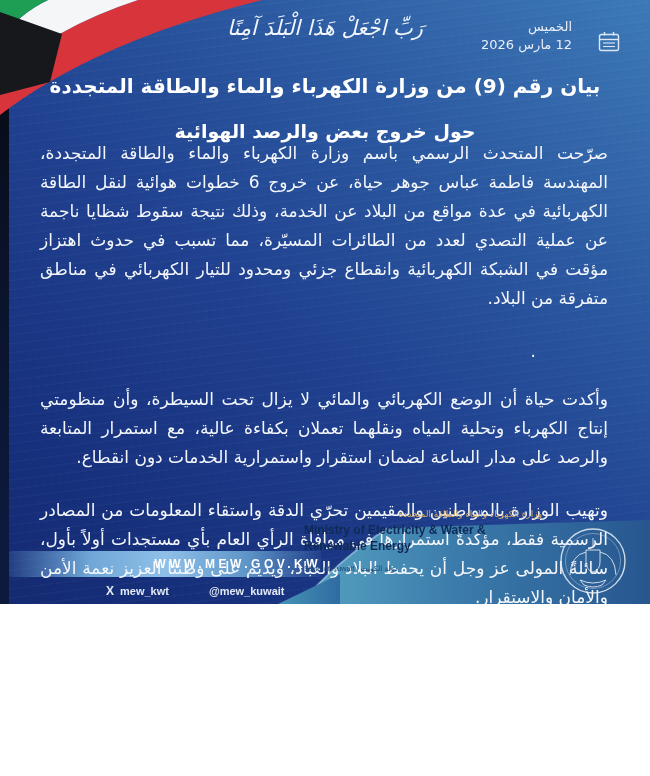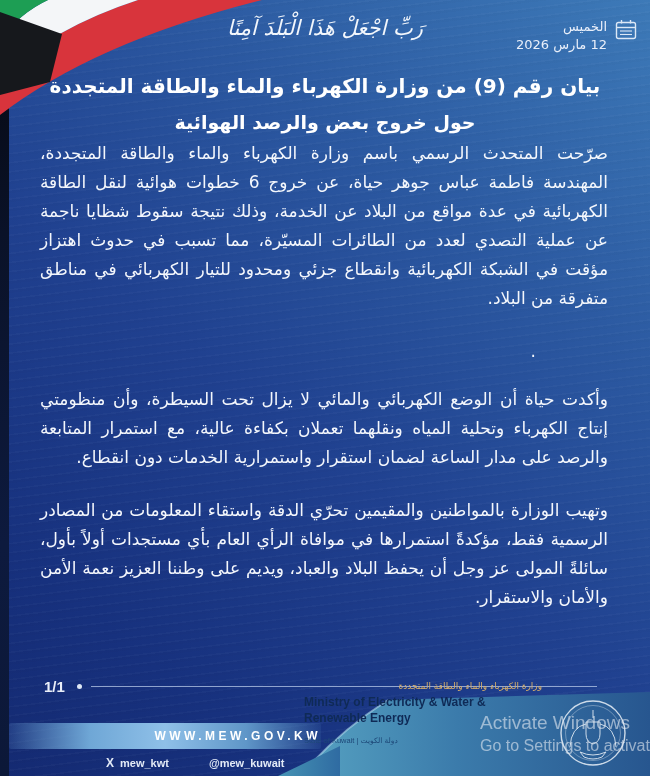--- a/index.html
+++ b/index.html
@@ -1,37 +1,37 @@
 <!DOCTYPE html>
 <html lang="ar"><head>
 <meta charset="utf-8">
 <style>
   html,body { margin:0; padding:0; background:#ffffff; }
   .page {
-    position:relative; width:650px; height:776px; overflow:hidden;
+    position:relative; width:650px; height:604px; overflow:hidden;
     background: linear-gradient(218deg, #3d7ab8 0%, #2c5aa2 28%, #204190 55%, #17317e 82%, #142a72 100%);
     font-family:"DejaVu Sans", sans-serif;
   }
   .page::before {
     content:""; position:absolute; inset:0; z-index:1; pointer-events:none;
     background: repeating-linear-gradient(173deg, rgba(255,255,255,0.022) 0 1.5px, rgba(0,0,0,0.015) 1.5px 4px, transparent 4px 9px);
   }
   .left-strip { position:absolute; left:0; top:0; width:9px; height:776px; z-index:6;
     background:linear-gradient(180deg,#05070e 0%, #0a1228 30%, #0d1a3e 70%, #0c1838 100%); }
   .flag { position:absolute; left:0; top:0; z-index:7; }
 
   .calligraphy { position:absolute; top:16px; left:0; width:100%; text-align:center; z-index:4;
     color:#f3f7fc; font-size:21px; font-style:italic; letter-spacing:1px; direction:rtl; }
 
-  .date-block { position:absolute; top:18px; right:12px; z-index:8; display:flex; align-items:flex-start; gap:7px; direction:ltr; }
+  .date-block { position:absolute; top:18px; right:29px; z-index:8; display:flex; align-items:flex-end; gap:25px; direction:ltr; }
   .date-lines { text-align:right; color:#e9effa; font-size:13px; line-height:1.4; direction:rtl; }
   .date-lines .d2 { direction:rtl; }
 
   .title { position:absolute; top:74px; left:0; width:100%; z-index:4; text-align:center; color:#ffffff; direction:rtl; }
-  .title .t1 { font-size:20px; font-weight:bold; margin-bottom:13px; }
+  .title .t1 { font-size:20px; font-weight:bold; margin-bottom:22px; }
   .title .t2 { font-size:19px; font-weight:bold; }
 
   .body-text { position:absolute; top:139px; left:40px; right:42px; z-index:4;
     direction:rtl; text-align:justify; color:#f4f7fc; font-size:17px; line-height:29px; }
   .body-text p { margin:0 0 24px 0; }
   .body-text p.tight { margin-bottom:0; }
   .period-line { direction:rtl; text-align:right; padding-right:72px; line-height:29px; margin-bottom:19px; }
 
   .pagination { position:absolute; top:672px; left:44px; right:53px; height:28px; z-index:4;
     display:flex; align-items:center; direction:ltr; }

